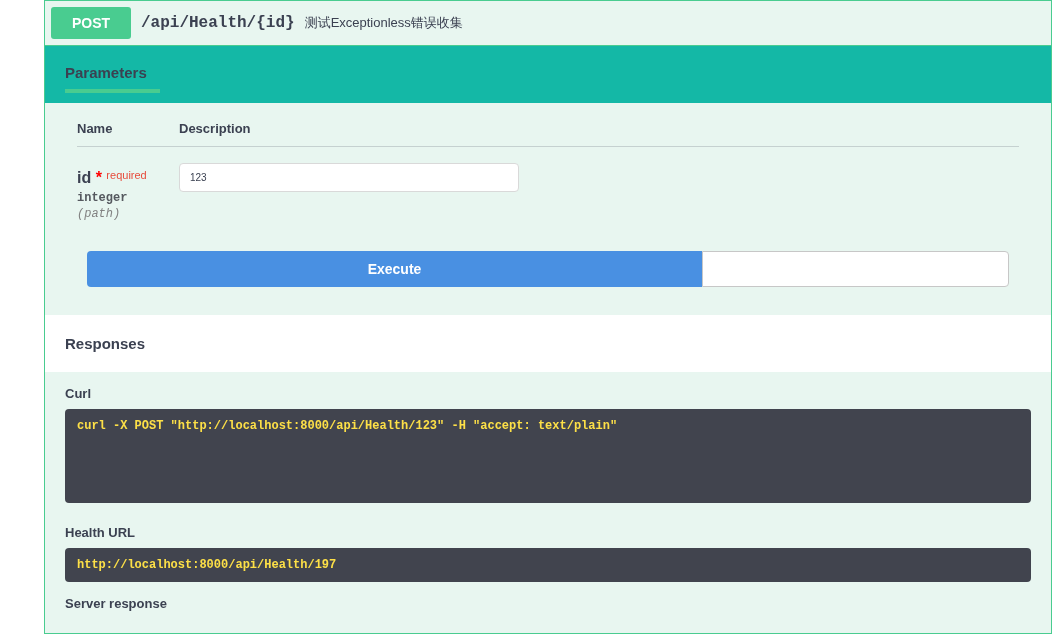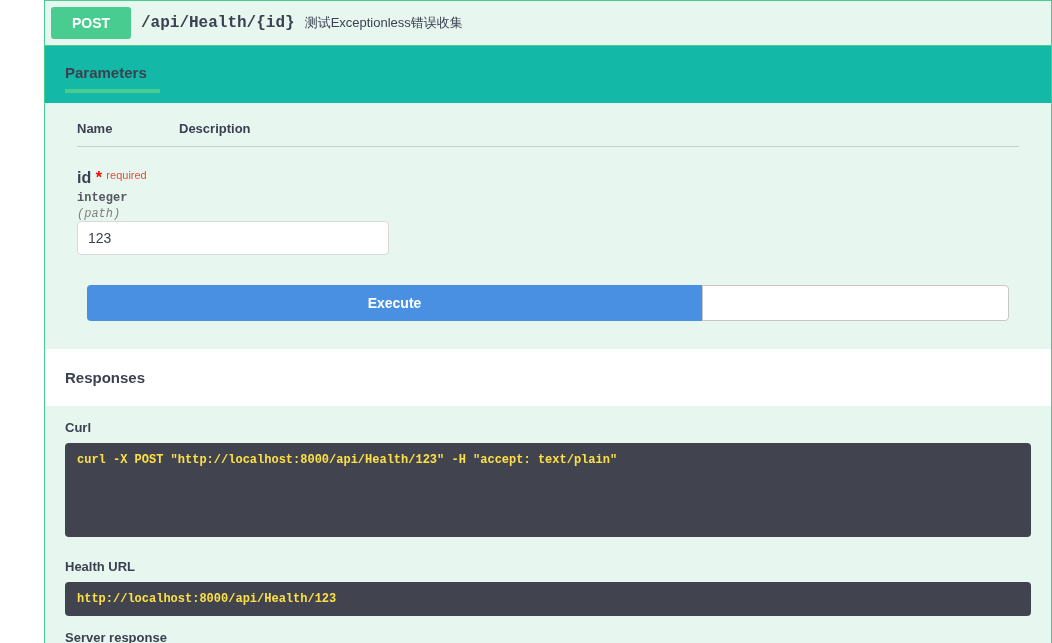--- a/index.html
+++ b/index.html
@@ -84,21 +84,20 @@
       font-weight: 700;
       font-size: 13px;
     }
     .th-desc {
       font-weight: 700;
       font-size: 13px;
     }
     .trow {
       display: flex;
       align-items: flex-start;
-      flex-direction: column;
     }
     .param-meta {
       width: 102px;
       padding-top: 6px;
     }
     .param-name {
       font-size: 16px;
       font-weight: 700;
       color: #3b4151;
     }
@@ -123,22 +122,22 @@
       font-family: "Courier New", monospace;
       font-style: italic;
       font-size: 12px;
       color: #808080;
       margin-top: 2px;
     }
     .param-input {
       border: 1px solid #d9d9d9;
       border-radius: 4px;
       padding: 8px 10px;
-      font-size: 14px;
-      width: 312px;
+      font-size: 10px;
+      width: 340px;
       color: #3b4151;
       background: #fff;
     }
     .execute-row {
       display: flex;
       padding: 30px 10px 18px 10px;
       gap: 0;
     }
     .execute-btn {
       flex: 1;
@@ -237,19 +236,19 @@
 
     <div class="responses-header">
       <div class="section-title">Responses</div>
     </div>
 
     <div class="resp-body">
       <div class="resp-label">Curl</div>
       <div class="code-block curl-block">curl -X POST "http://localhost:8000/api/Health/123" -H "accept: text/plain"</div>
 
       <div class="resp-label reqlabel">Health URL</div>
-      <div class="code-block">http://localhost:8000/api/Health/123</div>
+      <div class="code-block">http://localhost:8000/api/Health/197</div>
 
       <div class="resp-label serverlabel">Server response</div>
     </div>
 
   </div>
 </div>
 
 </body></html>

